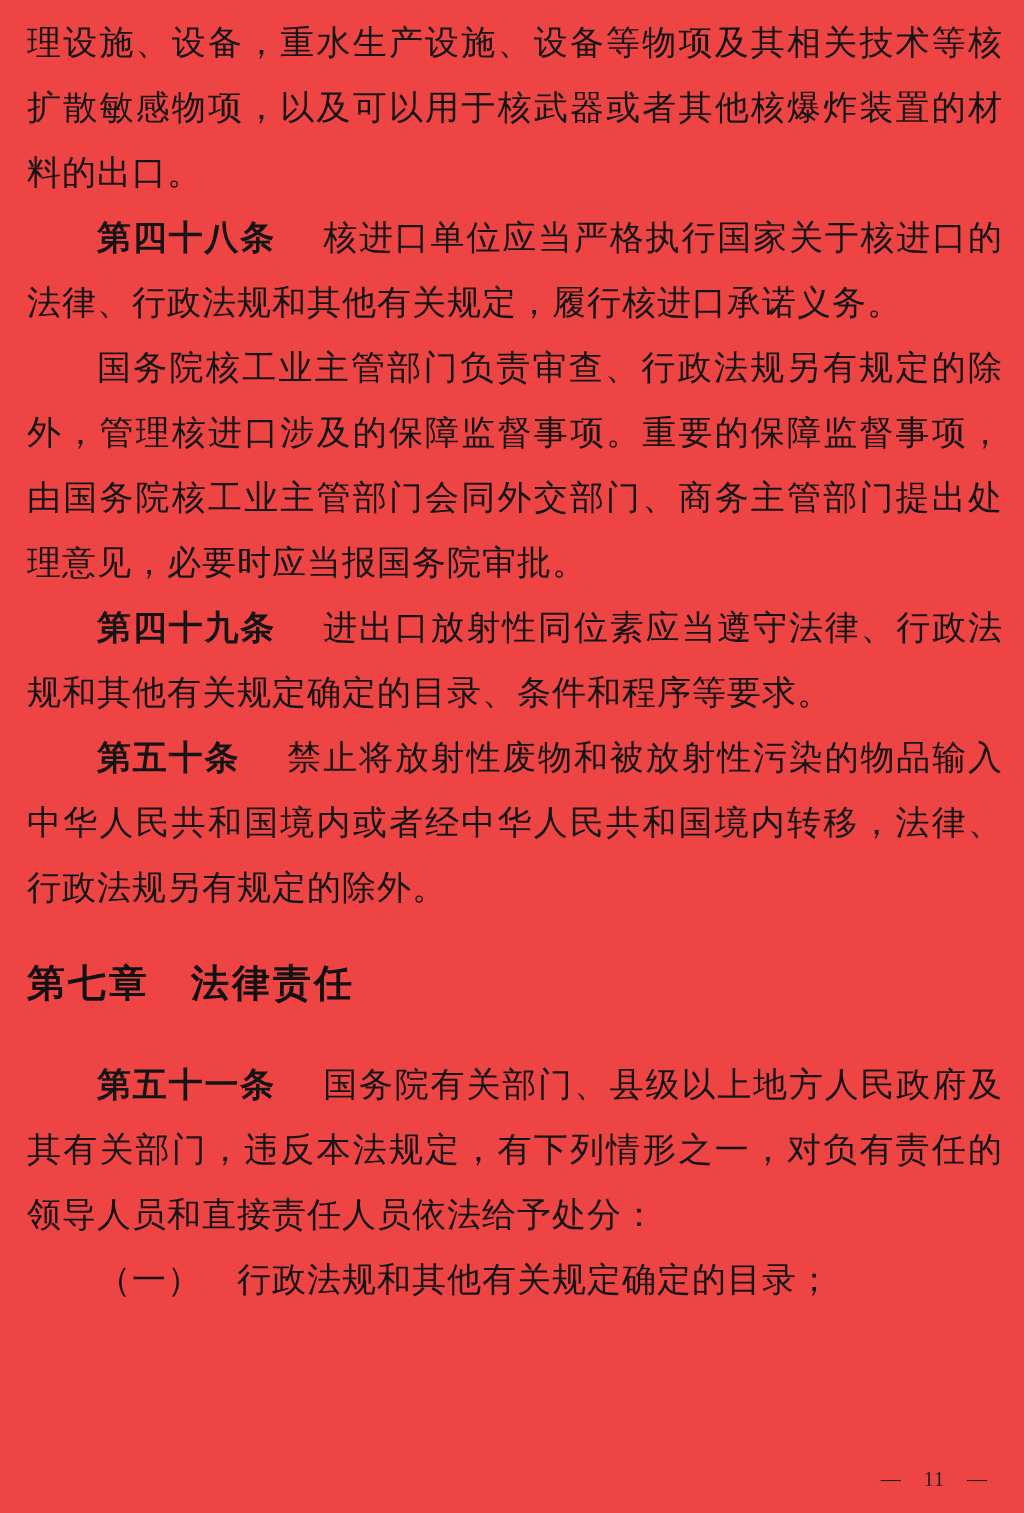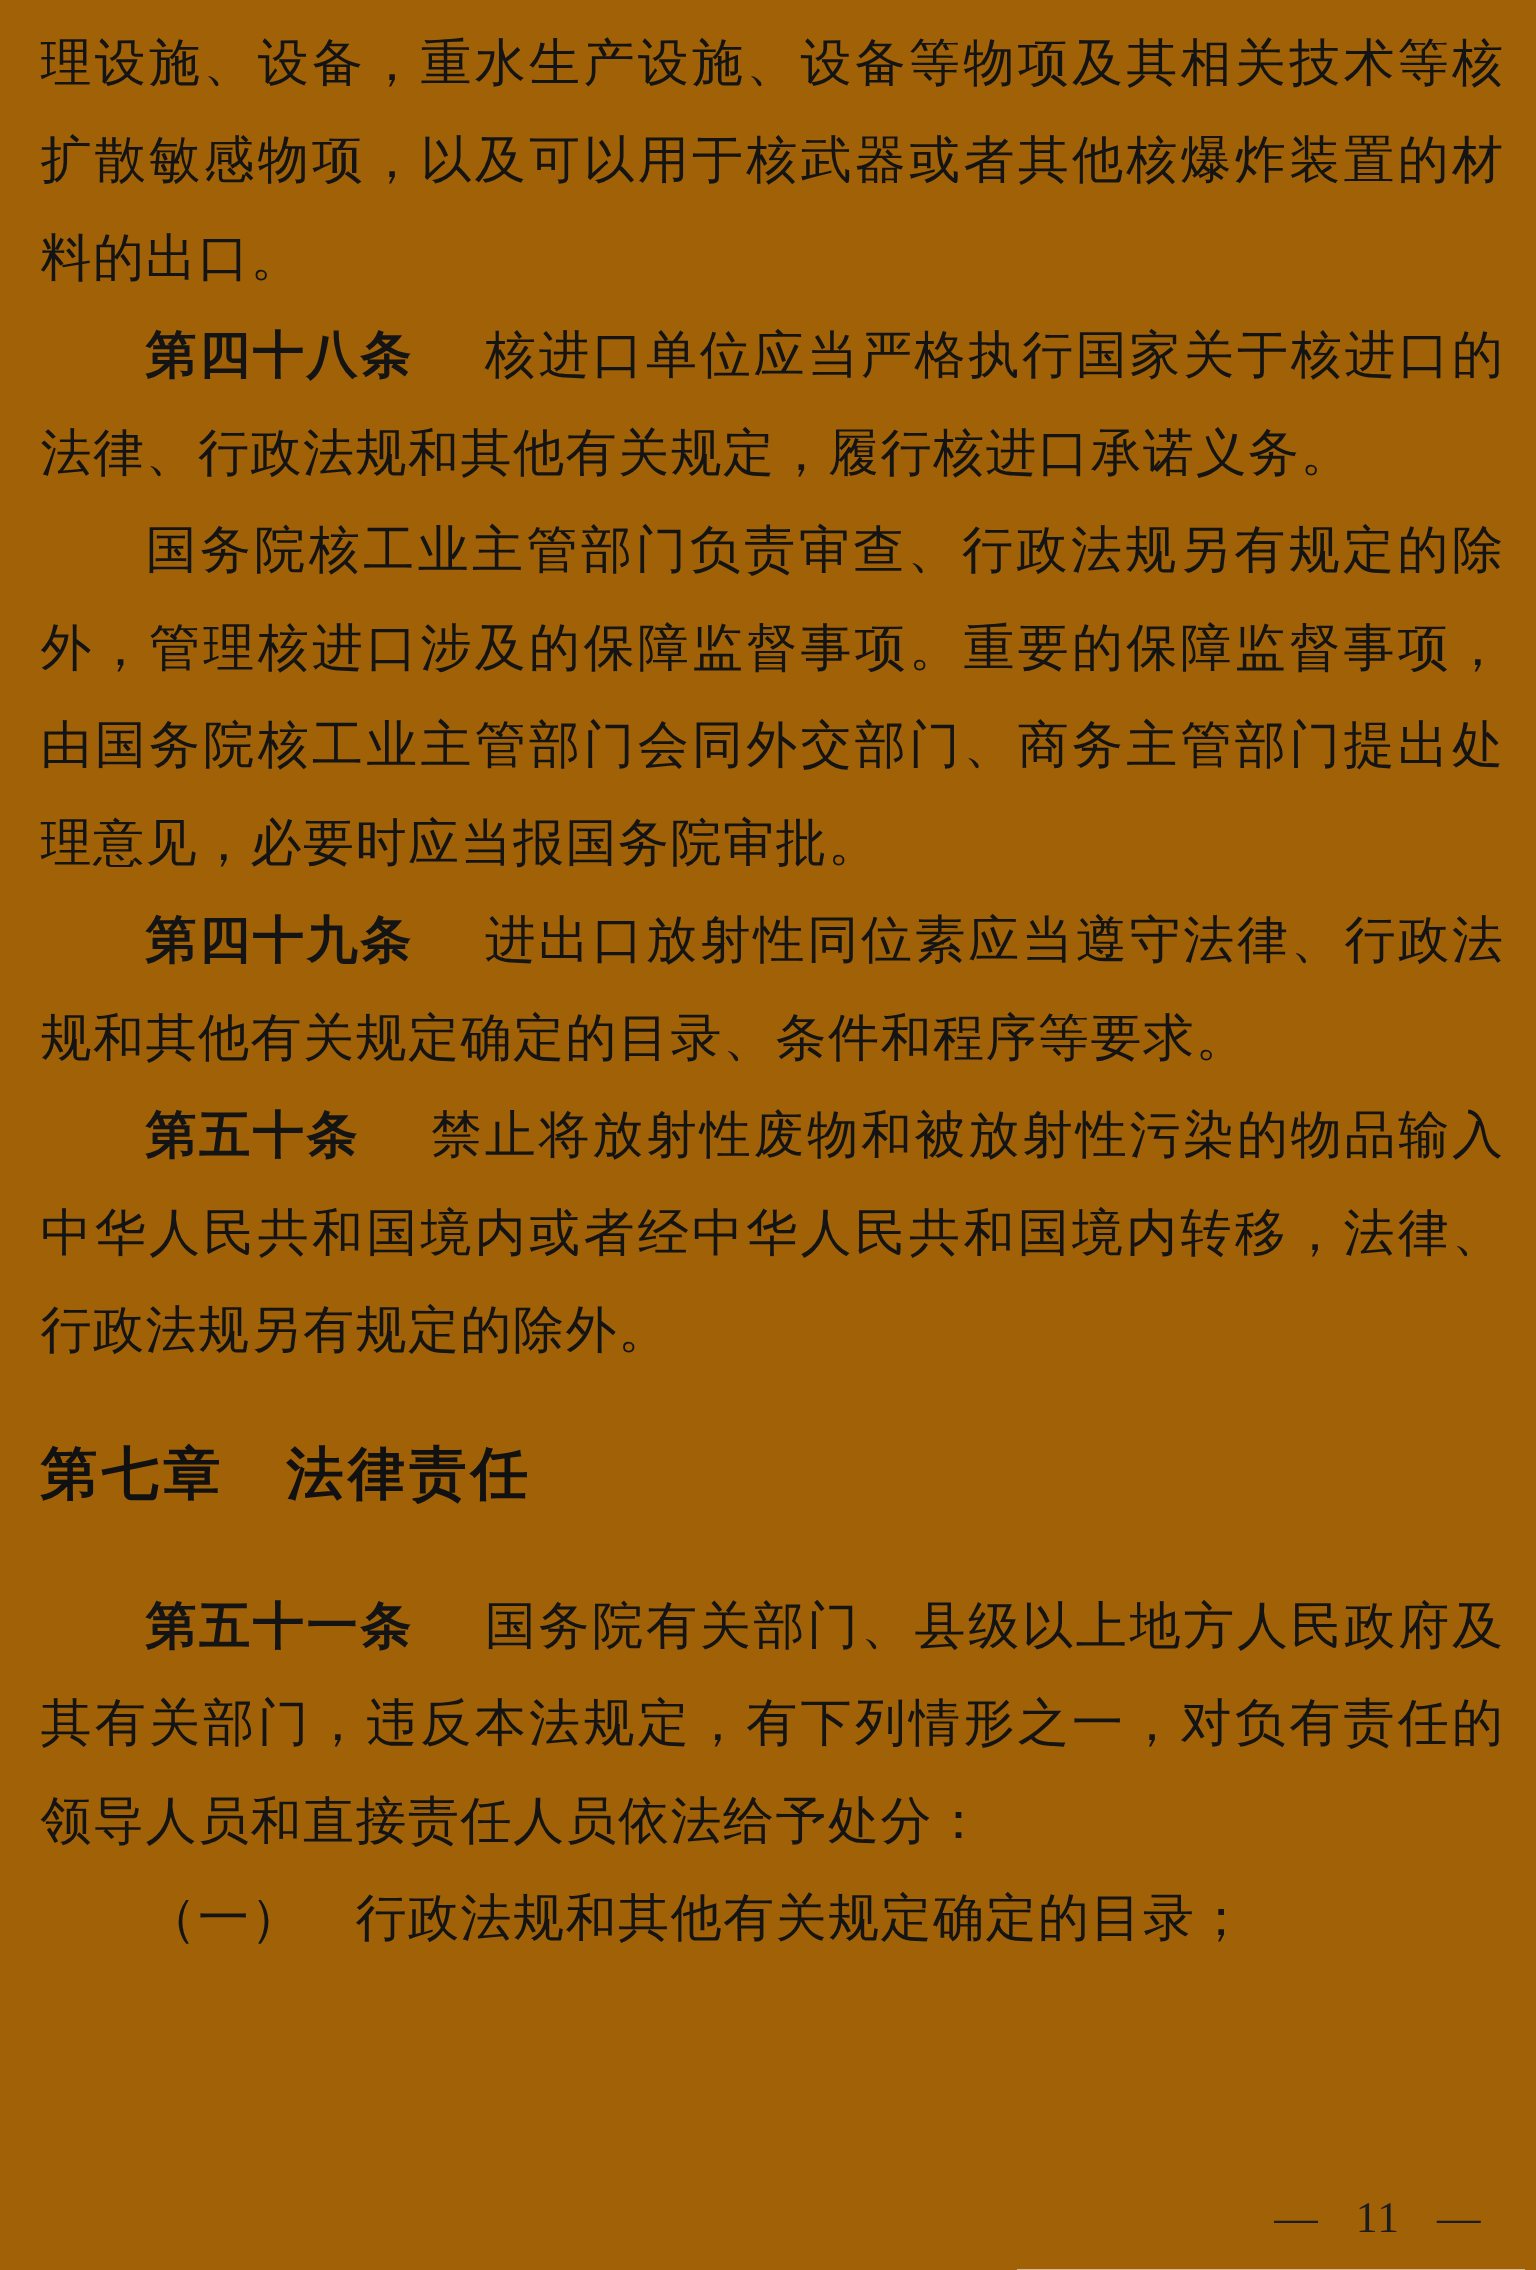--- a/index.html
+++ b/index.html
@@ -1,21 +1,21 @@
 <!DOCTYPE html>
 <html lang="zh"><head>
 <meta charset="utf-8">
 <style>
   html, body { margin: 0; padding: 0; background: #ffffff; }
 
   .page {
     position: relative;
     width: 1024px;
     height: 1513px;
-    background: #a16207;
+    background: #ef4444;
     color: #141414;
     font-family: "Liberation Serif", "DejaVu Serif", serif;
     overflow: hidden;
   }
 
   .content {
     position: absolute;
     top: 10px;
     left: 27px;
     right: 21px;
@@ -47,21 +47,21 @@
     text-align: left;
     letter-spacing: 3px;
     font-family: "Liberation Sans", "DejaVu Sans", sans-serif;
     color: #111111;
   }
 
   .footer {
     position: absolute;
     right: 36px;
     bottom: 16px;
-    font-size: 29px;
+    font-size: 20px;
     line-height: 36px;
     letter-spacing: 1px;
     word-spacing: 16px;
     color: #1c1c1c;
     font-family: "Liberation Serif", "DejaVu Serif", serif;
   }
 </style>
 </head>
 <body>
 

